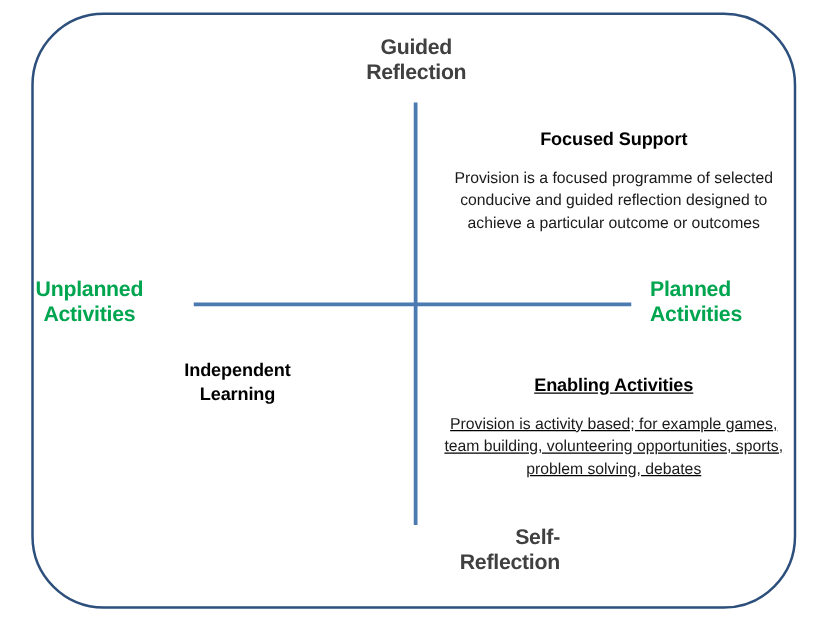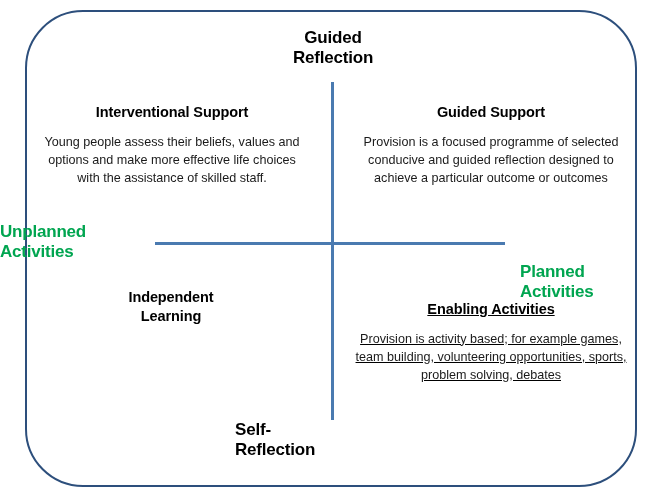--- a/index.html
+++ b/index.html
@@ -56,50 +56,49 @@
 
   
   .pole-label {
     position: absolute;
     font-weight: bold;
     font-size: 17px;
     line-height: 1.18;
     letter-spacing: -0.2px;
   }
 
-  .pole-red   { color: #000000; }
+  .pole-red   { color: #404040; }
   .pole-green { color: #00a550; }
 
   .pole-top {
     left: 233px;
     top: 28px;
     width: 200px;
     text-align: center;
   }
 
   .pole-bottom {
-    left: 235px;
+    left: 248px;
     top: 420px;
     width: 200px;
-    text-align: left;
+    text-align: right;
   }
 
   .pole-left {
     left: 0px;
     top: 222px;
     width: 143px;
-    text-align: left;
+    text-align: center;
   }
 
   .pole-right {
     left: 520px;
     top: 222px;
     width: 143px;
     text-align: left;
-    margin-top: 40px;
   }
 
   
   .quadrant {
     position: absolute;
     text-align: center;
   }
 
   .q-title {
     font-weight: bold;
@@ -113,21 +112,21 @@
   .q-body {
     font-size: 12.6px;
     color: #1a1a1a;
     line-height: 1.43;
     margin: 0;
     white-space: pre-line;
   }
 
   .q-tl { left: 36px;  top: 103px; width: 272px; }
   .q-tr { left: 355px; top: 103px; width: 272px; }
-  .q-bl { left: 38px;  top: 288px; width: 266px; }
+  .q-bl { left: 57px;  top: 288px; width: 266px; }
   .q-br { left: 355px; top: 300px; width: 272px; text-decoration: underline; }
 
   .q-bl .q-title { margin-bottom: 7px; }
 </style>
 </head>
 <body>
 
 <div id="canvas">
 
   <div class="frame"></div>
@@ -148,27 +147,23 @@
   <div class="pole-label pole-green pole-left">
     <div>Unplanned</div>
     <div>Activities</div>
   </div>
 
   <div class="pole-label pole-green pole-right">
     <div>Planned</div>
     <div>Activities</div>
   </div>
 
-  <div class="quadrant q-tl">
-    <p class="q-title">Interventional Support</p>
-    <p class="q-body">Young people assess their beliefs, values and options and make more effective life choices with the assistance of skilled staff.</p>
-  </div>
 
   <div class="quadrant q-tr">
-    <p class="q-title">Guided Support</p>
+    <p class="q-title">Focused Support</p>
     <p class="q-body">Provision is  a  focused programme of selected conducive  and guided reflection designed to achieve a particular outcome or outcomes</p>
   </div>
 
   <div class="quadrant q-bl">
     <p class="q-title" style="white-space: pre-line;">Independent
 Learning</p>
   </div>
 
   <div class="quadrant q-br">
     <p class="q-title">Enabling Activities</p>

